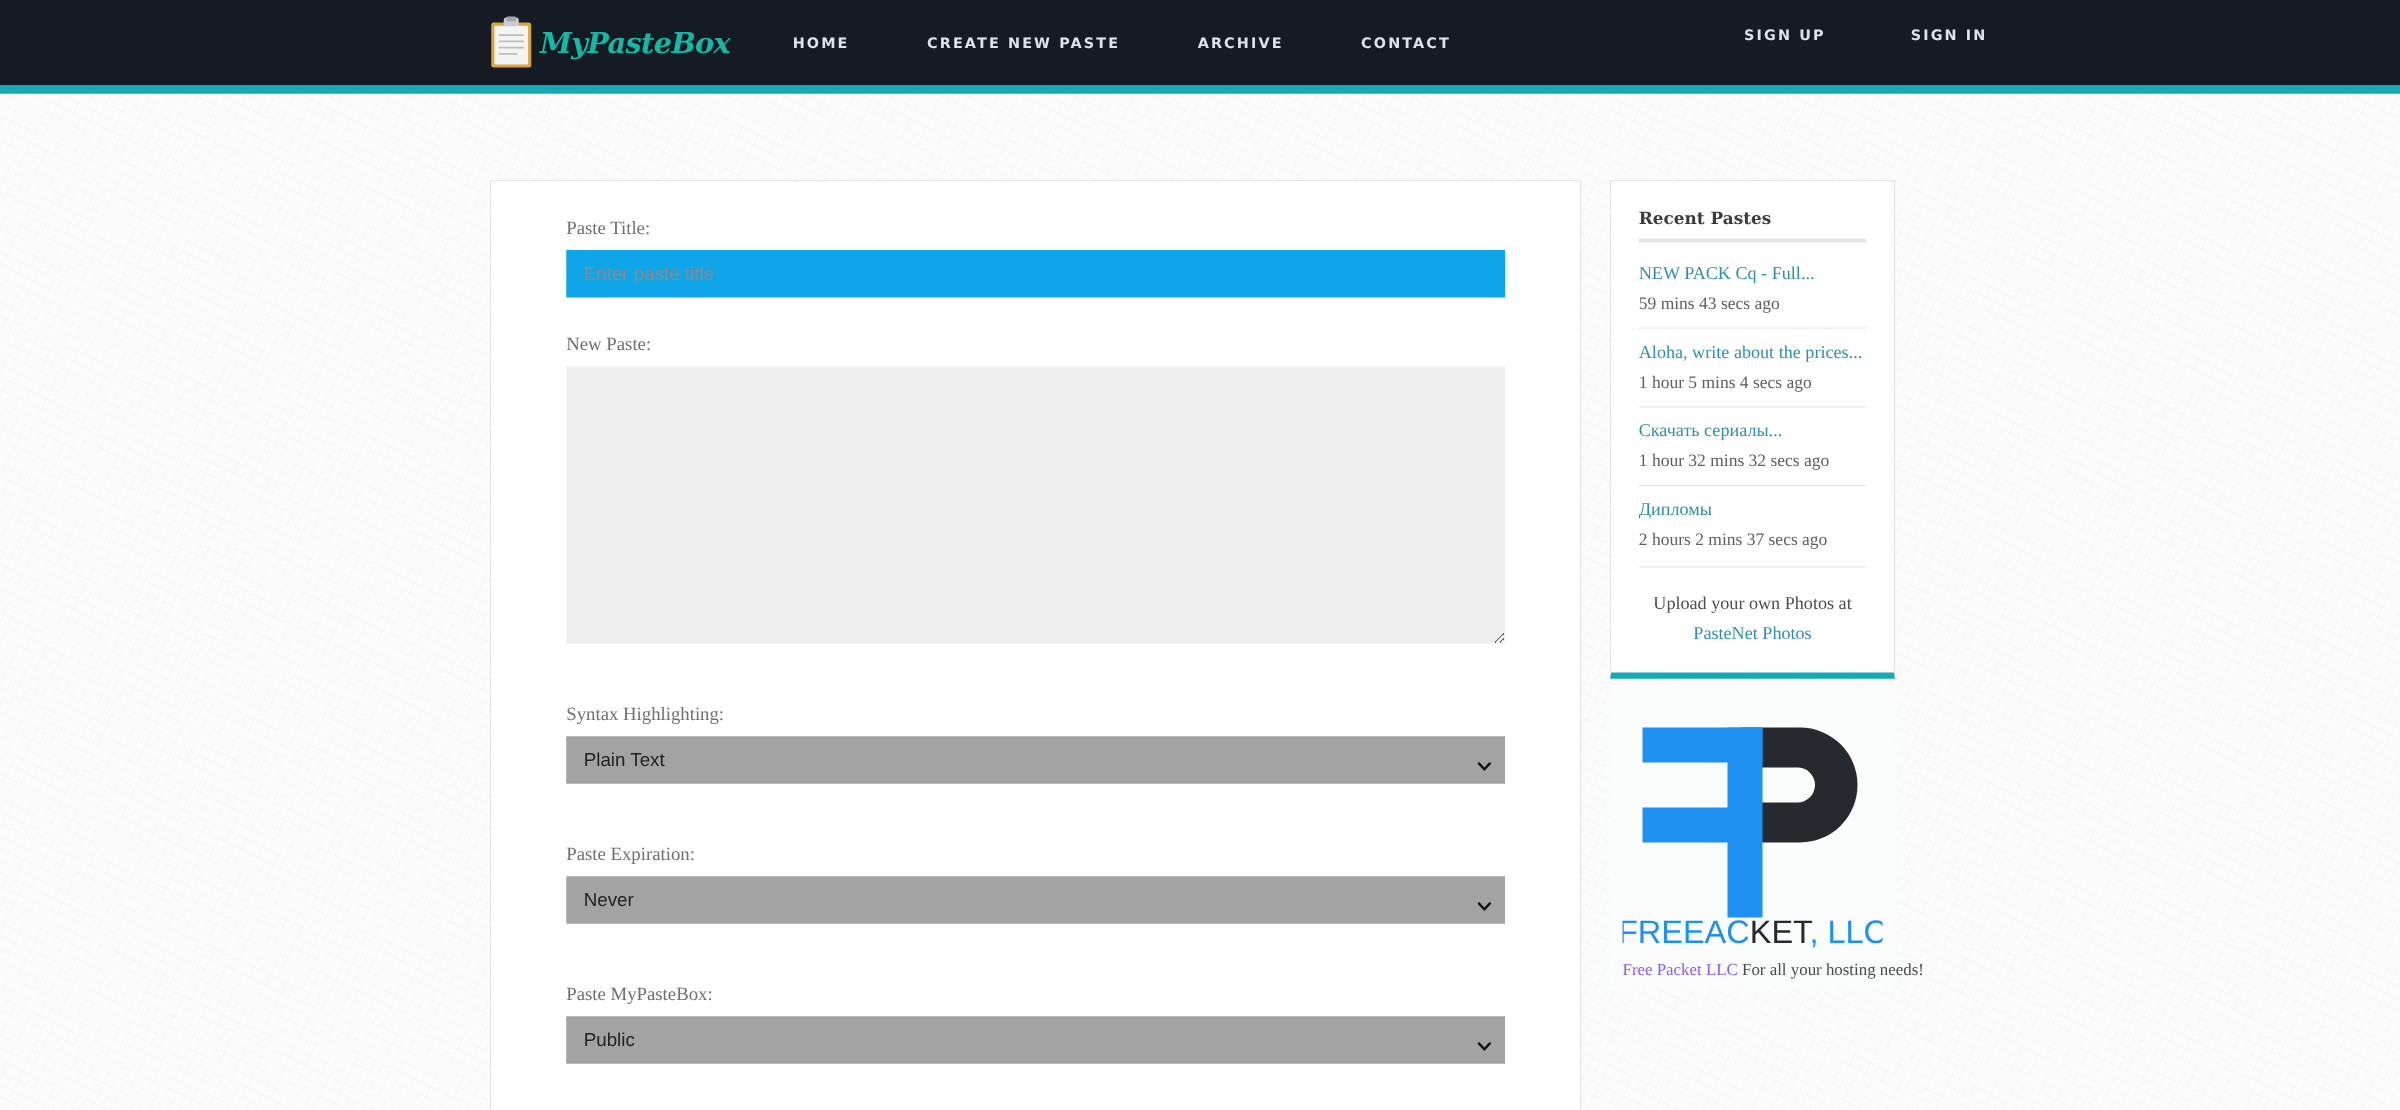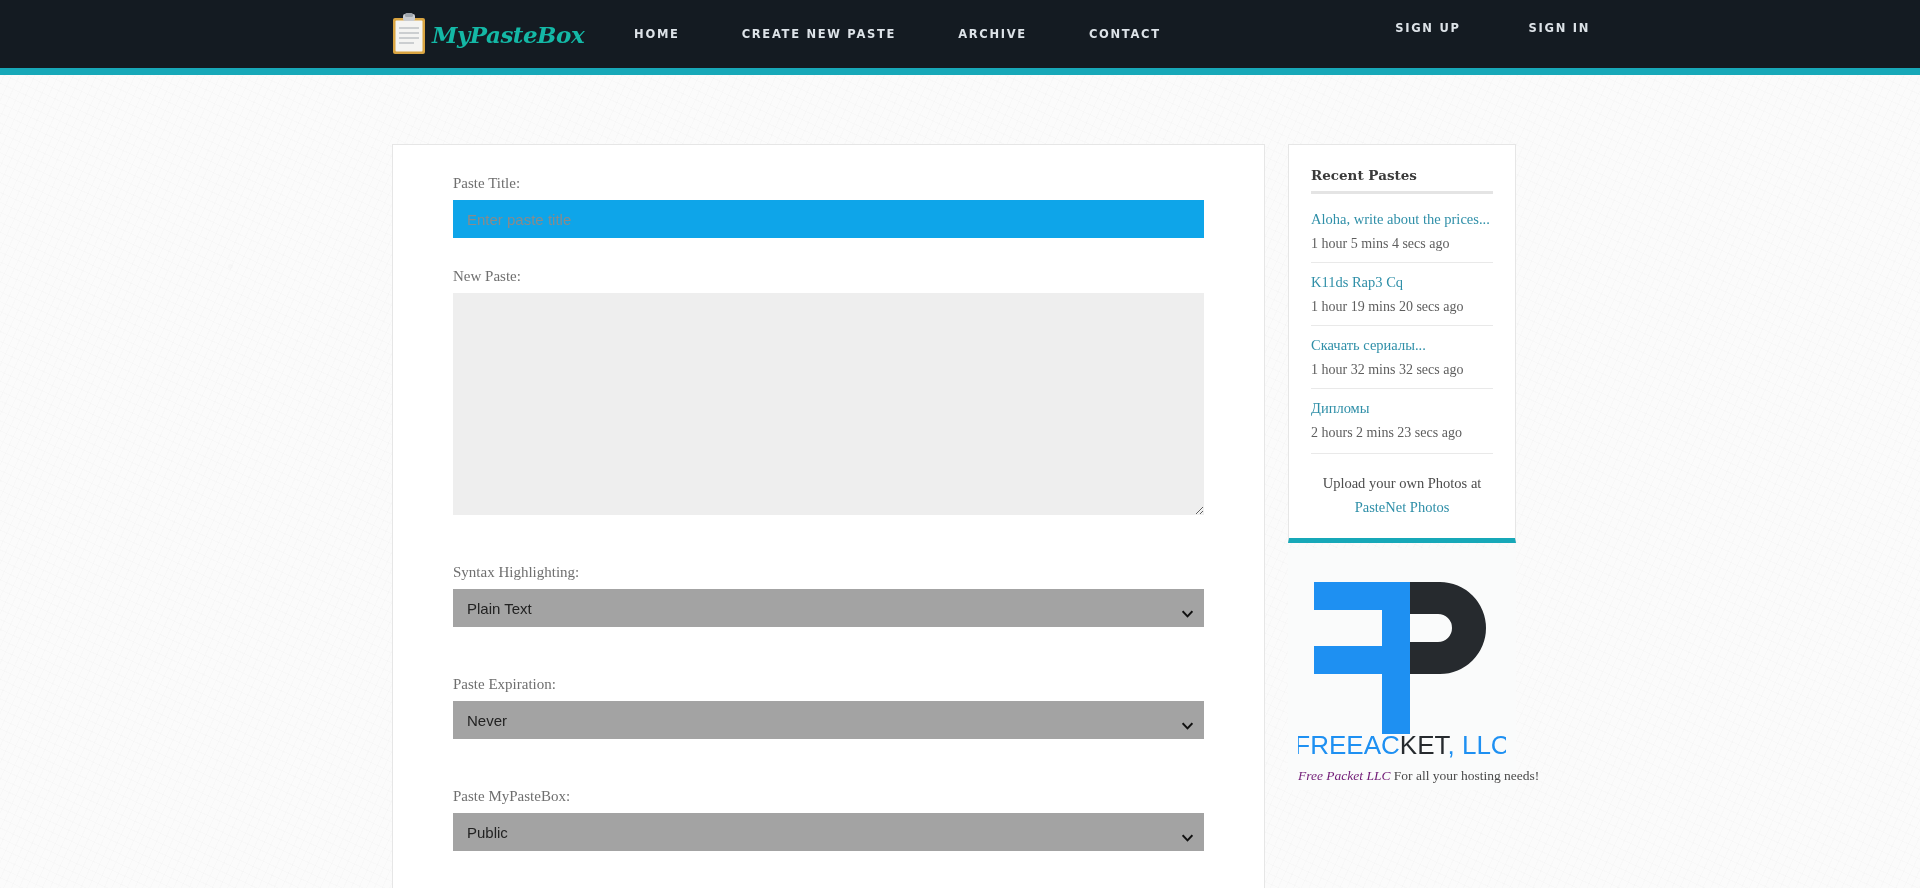--- a/index.html
+++ b/index.html
@@ -243,21 +243,21 @@
     text-align: right;
   }
   .ad-logo { width: 208px; height: 200px; display: block; margin: 0 auto; }
   .ad-caption {
     margin-top: 4px;
     font-family: "Liberation Serif", serif;
     font-size: 13.5px;
     color: #4a4a4a;
     white-space: nowrap;
   }
-  .ad-caption .lnk { color: #701a75; font-style: italic; }
+  .ad-caption .lnk { color: #8b5cf6; }
 </style>
 </head>
 <body>
 
 <div class="page-texture"></div>
 
 <div class="header">
   <div class="header-inner">
     <a class="brand" href="#">
       <span>
@@ -356,34 +356,34 @@
 
   </div>
 
   <div class="sidebar">
 
     <div class="side-card">
       <h3 class="side-title">Recent Pastes</h3>
       <div class="side-rule"></div>
 
       <div class="paste-item">
+        <a class="paste-link" href="#">NEW PACK Cq - Full...</a>
+        <div class="paste-time">59 mins 43 secs ago</div>
+      </div>
+      <div class="paste-item">
         <a class="paste-link" href="#">Aloha, write about the prices...</a>
         <div class="paste-time">1 hour 5 mins 4 secs ago</div>
-      </div>
-      <div class="paste-item">
-        <a class="paste-link" href="#">K11ds Rap3 Cq</a>
-        <div class="paste-time">1 hour 19 mins 20 secs ago</div>
       </div>
       <div class="paste-item">
         <a class="paste-link" href="#">Скачать сериалы...</a>
         <div class="paste-time">1 hour 32 mins 32 secs ago</div>
       </div>
       <div class="paste-item">
         <a class="paste-link" href="#">Дипломы</a>
-        <div class="paste-time">2 hours 2 mins 23 secs ago</div>
+        <div class="paste-time">2 hours 2 mins 37 secs ago</div>
       </div>
 
       <div class="promo">
         <span>Upload your own Photos at</span>
         <a href="#">PasteNet Photos</a>
       </div>
     </div>
 
     <div class="ad-card">
       <span>

